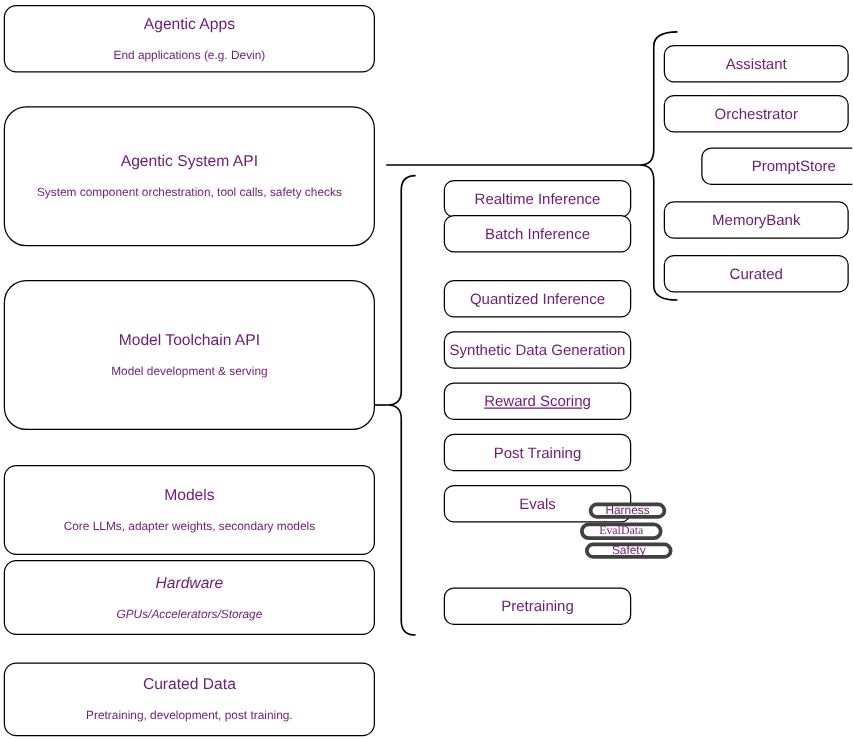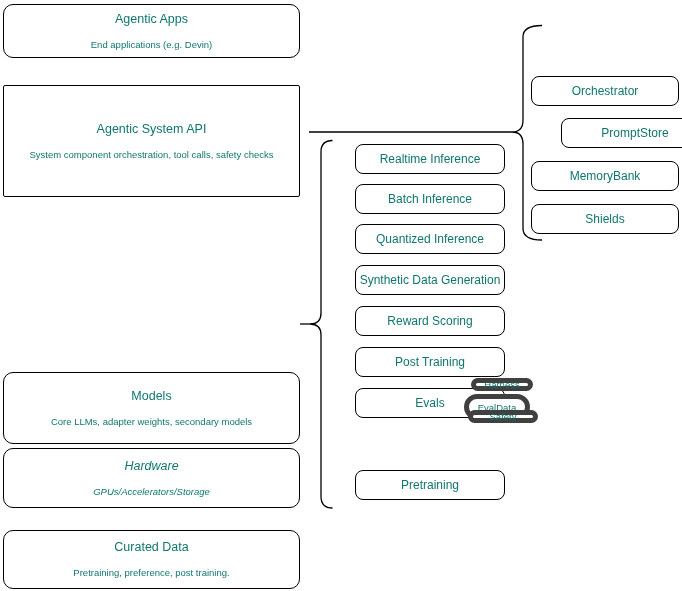--- a/index.html
+++ b/index.html
@@ -1,86 +1,91 @@
 <!DOCTYPE html>
 <html><head>
 <meta charset="utf-8">
 <style>
   html,body{margin:0;padding:0;background:#ffffff;}
   #canvas{
     position:relative;width:682px;height:591px;background:#ffffff;
-    font-family:"Liberation Sans", sans-serif;color:#0f766e;overflow:hidden;
+    font-family:"Liberation Sans", sans-serif;color:#701a75;overflow:hidden;
   }
   #wires{position:absolute;left:0;top:0;width:682px;height:591px;}
   .node{
     position:absolute;background:#ffffff;border:1px solid #000;
     box-sizing:border-box;display:flex;flex-direction:column;
     align-items:center;justify-content:center;text-align:center;
   }
   .node .title{font-size:12.5px;line-height:1.15;white-space:nowrap;}
   .node .subtitle{font-size:9.5px;line-height:1.2;margin-top:13px;white-space:nowrap;}
   .mnode,.rnode{
     position:absolute;background:#ffffff;border:1px solid #000;border-radius:8px;
     box-sizing:border-box;display:flex;align-items:center;justify-content:center;
     font-size:12px;white-space:nowrap;
   }
   .mnode{left:330px;width:150px;height:30px;margin-left:25px;}
   .rnode{left:531px;width:148px;height:30px;}
   .tag{
-    position:absolute;background:#ffffff;border:5px solid #404040;border-radius:999px;
+    position:absolute;background:#ffffff;border:3px solid #404040;border-radius:999px;
     box-sizing:border-box;display:flex;align-items:center;justify-content:center;
-    font-size:9.5px;white-space:nowrap;z-index:5;
+    font-size:9.5px;white-space:nowrap;z-index:5;margin-top:24px;
   }
 </style>
 </head>
 <body>
 
 <div id="canvas">
 
   <svg id="wires" viewBox="0 0 682 591" xmlns="http://www.w3.org/2000/svg">
 
     <path d="M 542 25.5 Q 523 25.5 523 37 L 523 120 Q 523 132 512 132 Q 523 132 523 144 L 523 228.5 Q 523 240 542 240" fill="none" stroke="#000000" stroke-width="1.3"></path>
     <path d="M 309 132 L 512 132" fill="none" stroke="#000000" stroke-width="1.3"></path>
 
     <path d="M 332.5 140.5 Q 321 140.5 321 152 L 321 313 Q 321 324 310 324 Q 321 324 321 335 L 321 496.5 Q 321 508 332.5 508" fill="none" stroke="#000000" stroke-width="1.3"></path>
     <path d="M 300 324 L 310 324" fill="none" stroke="#000000" stroke-width="1.3"></path>
   </svg>
 
   <div class="node" style="left:3px;top:4px;width:297px;height:54px;border-radius:10px;">
     <div class="title">Agentic Apps</div>
     <div class="subtitle">End applications (e.g. Devin)</div>
   </div>
-  <div class="node" style="left:3px;top:85px;width:297px;height:112px;border-radius:2px;">
+  <div class="node" style="left:3px;top:85px;width:297px;height:112px;border-radius:18px;">
     <div class="title">Agentic System API</div>
     <div class="subtitle">System component orchestration, tool calls, safety checks</div>
+  </div>
+  <div class="node" style="left:3px;top:224px;width:297px;height:120px;border-radius:18px;">
+    <div class="title">Model Toolchain API</div>
+    <div class="subtitle">Model development &amp; serving</div>
   </div>
   <div class="node" style="left:3px;top:372px;width:297px;height:72px;border-radius:10px;">
     <div class="title">Models</div>
     <div class="subtitle">Core LLMs, adapter weights, secondary models</div>
   </div>
   <div class="node" style="left:3px;top:448px;width:297px;height:60px;border-radius:10px;font-style:italic;">
     <div class="title">Hardware</div>
     <div class="subtitle">GPUs/Accelerators/Storage</div>
   </div>
   <div class="node" style="left:3px;top:530px;width:297px;height:59px;border-radius:10px;">
     <div class="title">Curated Data</div>
-    <div class="subtitle">Pretraining, preference, post training.</div>
+    <div class="subtitle">Pretraining, development, post training.</div>
   </div>
 
   <div class="mnode" style="top:144px;">Realtime Inference</div>
-  <div class="mnode" style="top:184px;">Batch Inference</div>
+  <div class="mnode" style="top:172px;">Batch Inference</div>
   <div class="mnode" style="top:224px;">Quantized Inference</div>
   <div class="mnode" style="top:265px;">Synthetic Data Generation</div>
-  <div class="mnode" style="top:306px;">Reward Scoring</div>
+  <div class="mnode" style="top:306px;text-decoration:underline;">Reward Scoring</div>
   <div class="mnode" style="top:347px;">Post Training</div>
   <div class="mnode" style="top:388px;">Evals</div>
   <div class="mnode" style="top:470px;">Pretraining</div>
 
   <div class="tag" style="left:471px;top:378px;width:62px;height:13px;">Harness</div>
-  <div class="tag" style="left:464px;top:394px;width:66px;height:26px;">EvalData</div>
+  <div class="tag" style="left:464px;top:394px;width:66px;height:14px;font-family:Liberation Serif, serif;">EvalData</div>
   <div class="tag" style="left:468px;top:410px;width:70px;height:13px;">Safety</div>
 
+  <div class="rnode" style="top:36px;">Assistant</div>
   <div class="rnode" style="top:76px;">Orchestrator</div>
   <div class="rnode" style="top:118px;margin-left:30px;">PromptStore</div>
   <div class="rnode" style="top:161px;">MemoryBank</div>
-  <div class="rnode" style="top:204px;">Shields</div>
+  <div class="rnode" style="top:204px;">Curated</div>
 
 </div>
 
 </body></html>

